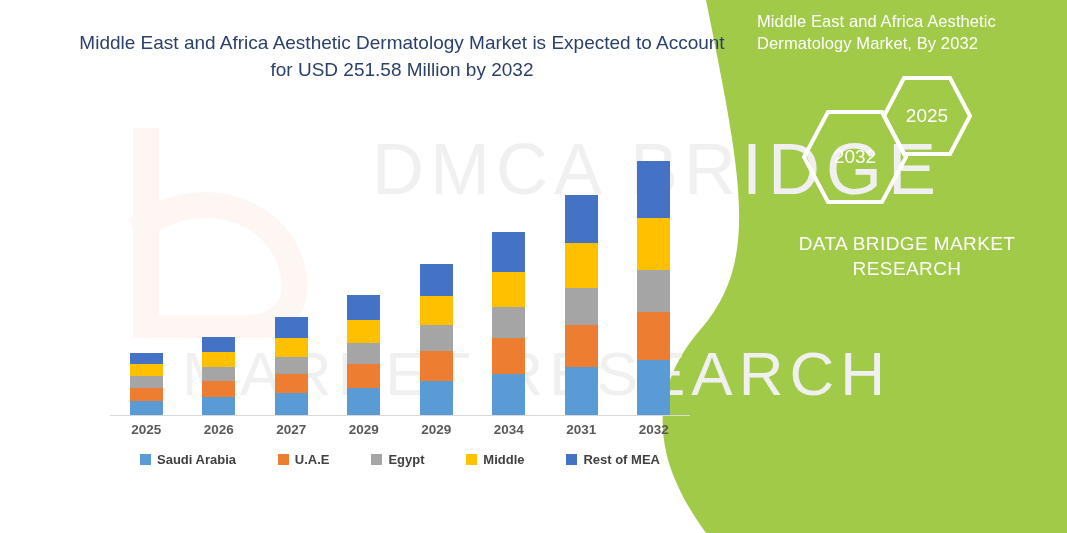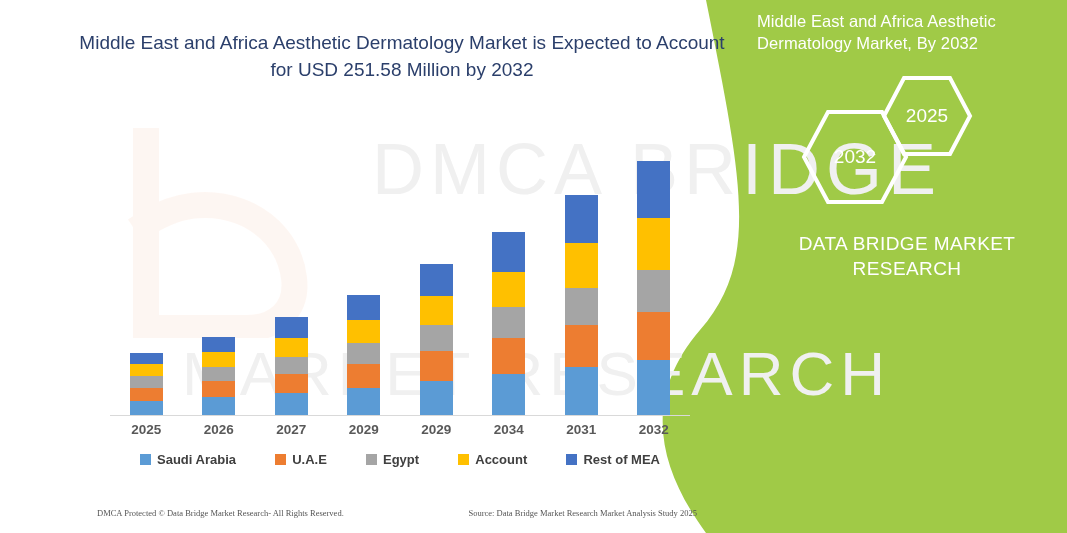--- a/index.html
+++ b/index.html
@@ -319,32 +319,28 @@
         <div class="legend-item">
           <span class="legend-swatch" style="background: rgb(237, 125, 49);"></span>
           <span class="legend-label">U.A.E</span>
         </div>
         <div class="legend-item">
           <span class="legend-swatch" style="background: rgb(165, 165, 165);"></span>
           <span class="legend-label">Egypt</span>
         </div>
         <div class="legend-item">
           <span class="legend-swatch" style="background: rgb(255, 192, 0);"></span>
-          <span class="legend-label">Account</span>
+          <span class="legend-label">Middle</span>
         </div>
         <div class="legend-item">
           <span class="legend-swatch" style="background: rgb(68, 114, 196);"></span>
           <span class="legend-label">Rest of MEA</span>
         </div>
       </div>
 
-    <div class="footer">
-      <span>DMCA Protected © Data Bridge Market Research- All Rights Reserved.</span>
-      <span>Source: Data Bridge Market Research Market Analysis Study 2025</span>
-    </div>
   </div>
 
   <div class="green-content">
     <div class="panel-title">Middle East and Africa Aesthetic Dermatology Market, By 2032</div>
 
     <div class="hex-wrap">
       <div class="hex hex-2032">
         <svg width="108" height="96" viewBox="0 0 108 96">
           <polygon points="27,3 81,3 105,48 81,93 27,93 3,48" fill="none" stroke="#ffffff" stroke-width="4"></polygon>
         </svg>

